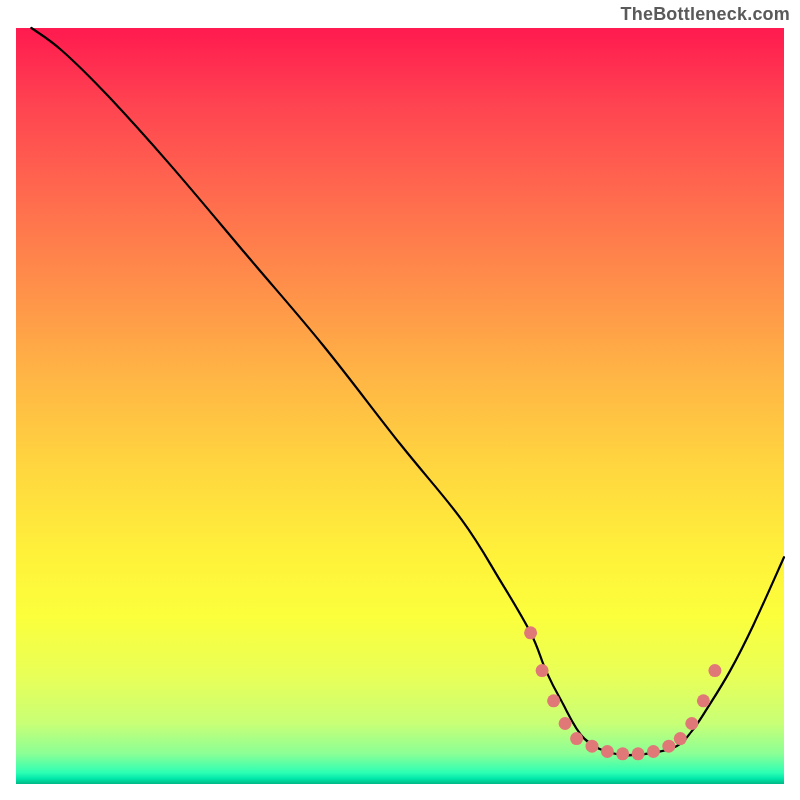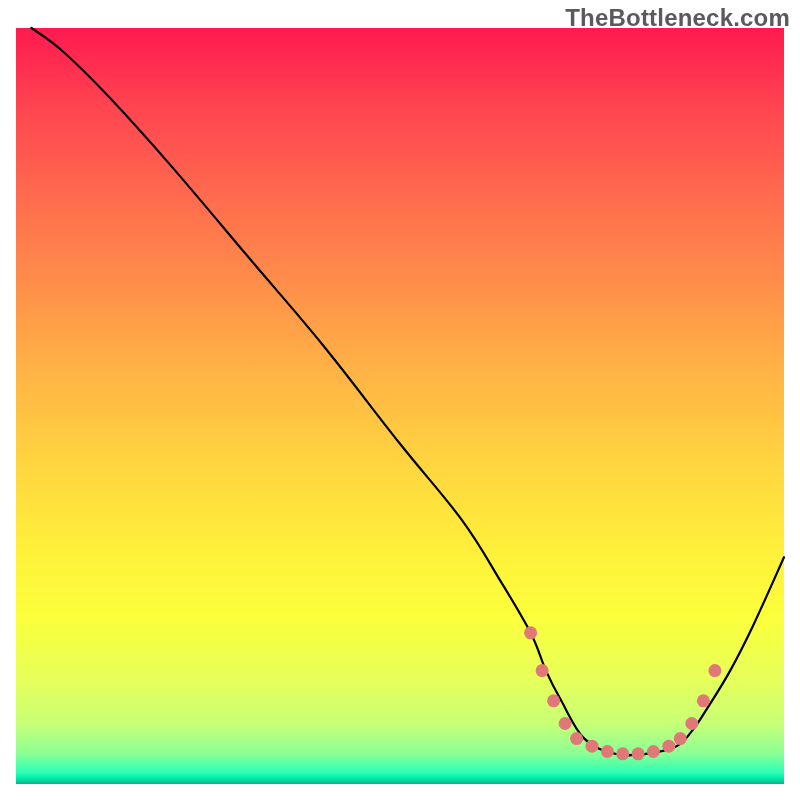--- a/index.html
+++ b/index.html
@@ -13,21 +13,21 @@
   }
   .chart-container {
     position: relative;
     width: 800px;
     height: 800px;
   }
   .watermark {
     position: absolute;
     top: 4px;
     right: 10px;
-    font-size: 24px;
+    font-size: 18px;
     font-weight: bold;
     color: #5a5a5a;
     z-index: 10;
     letter-spacing: 0.2px;
   }
   .plot-area {
     position: absolute;
     left: 16px;
     top: 28px;
     width: 768px;

